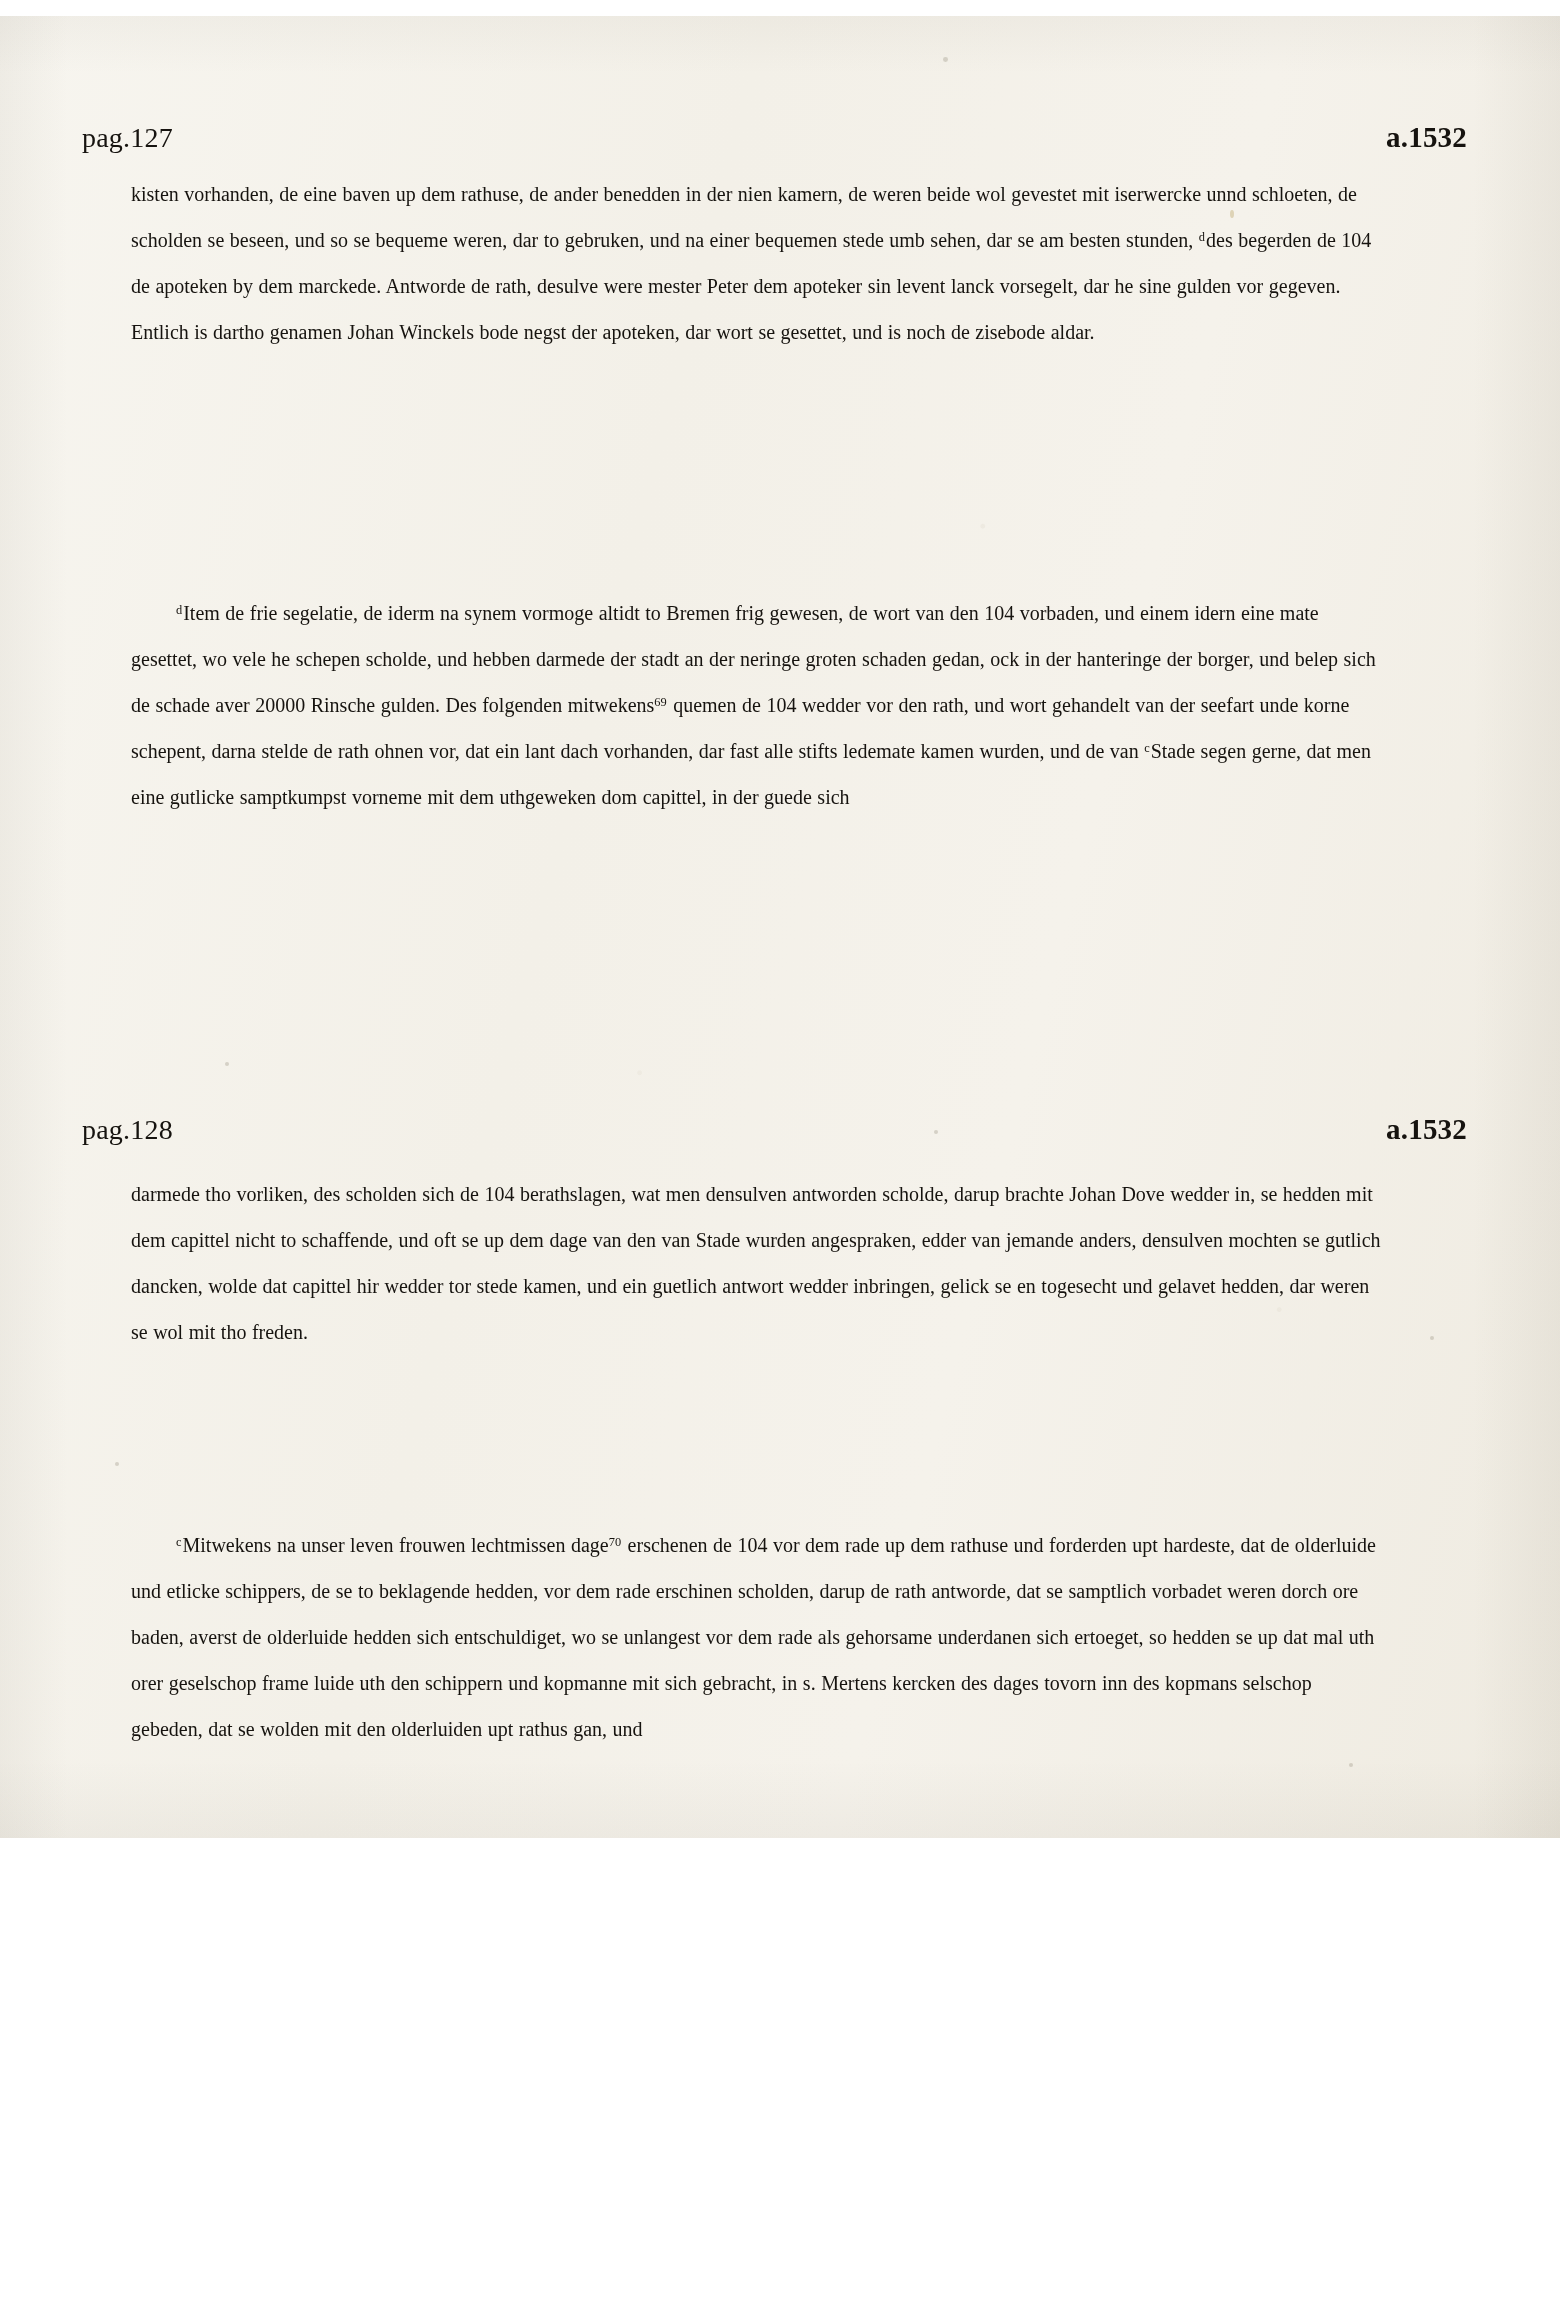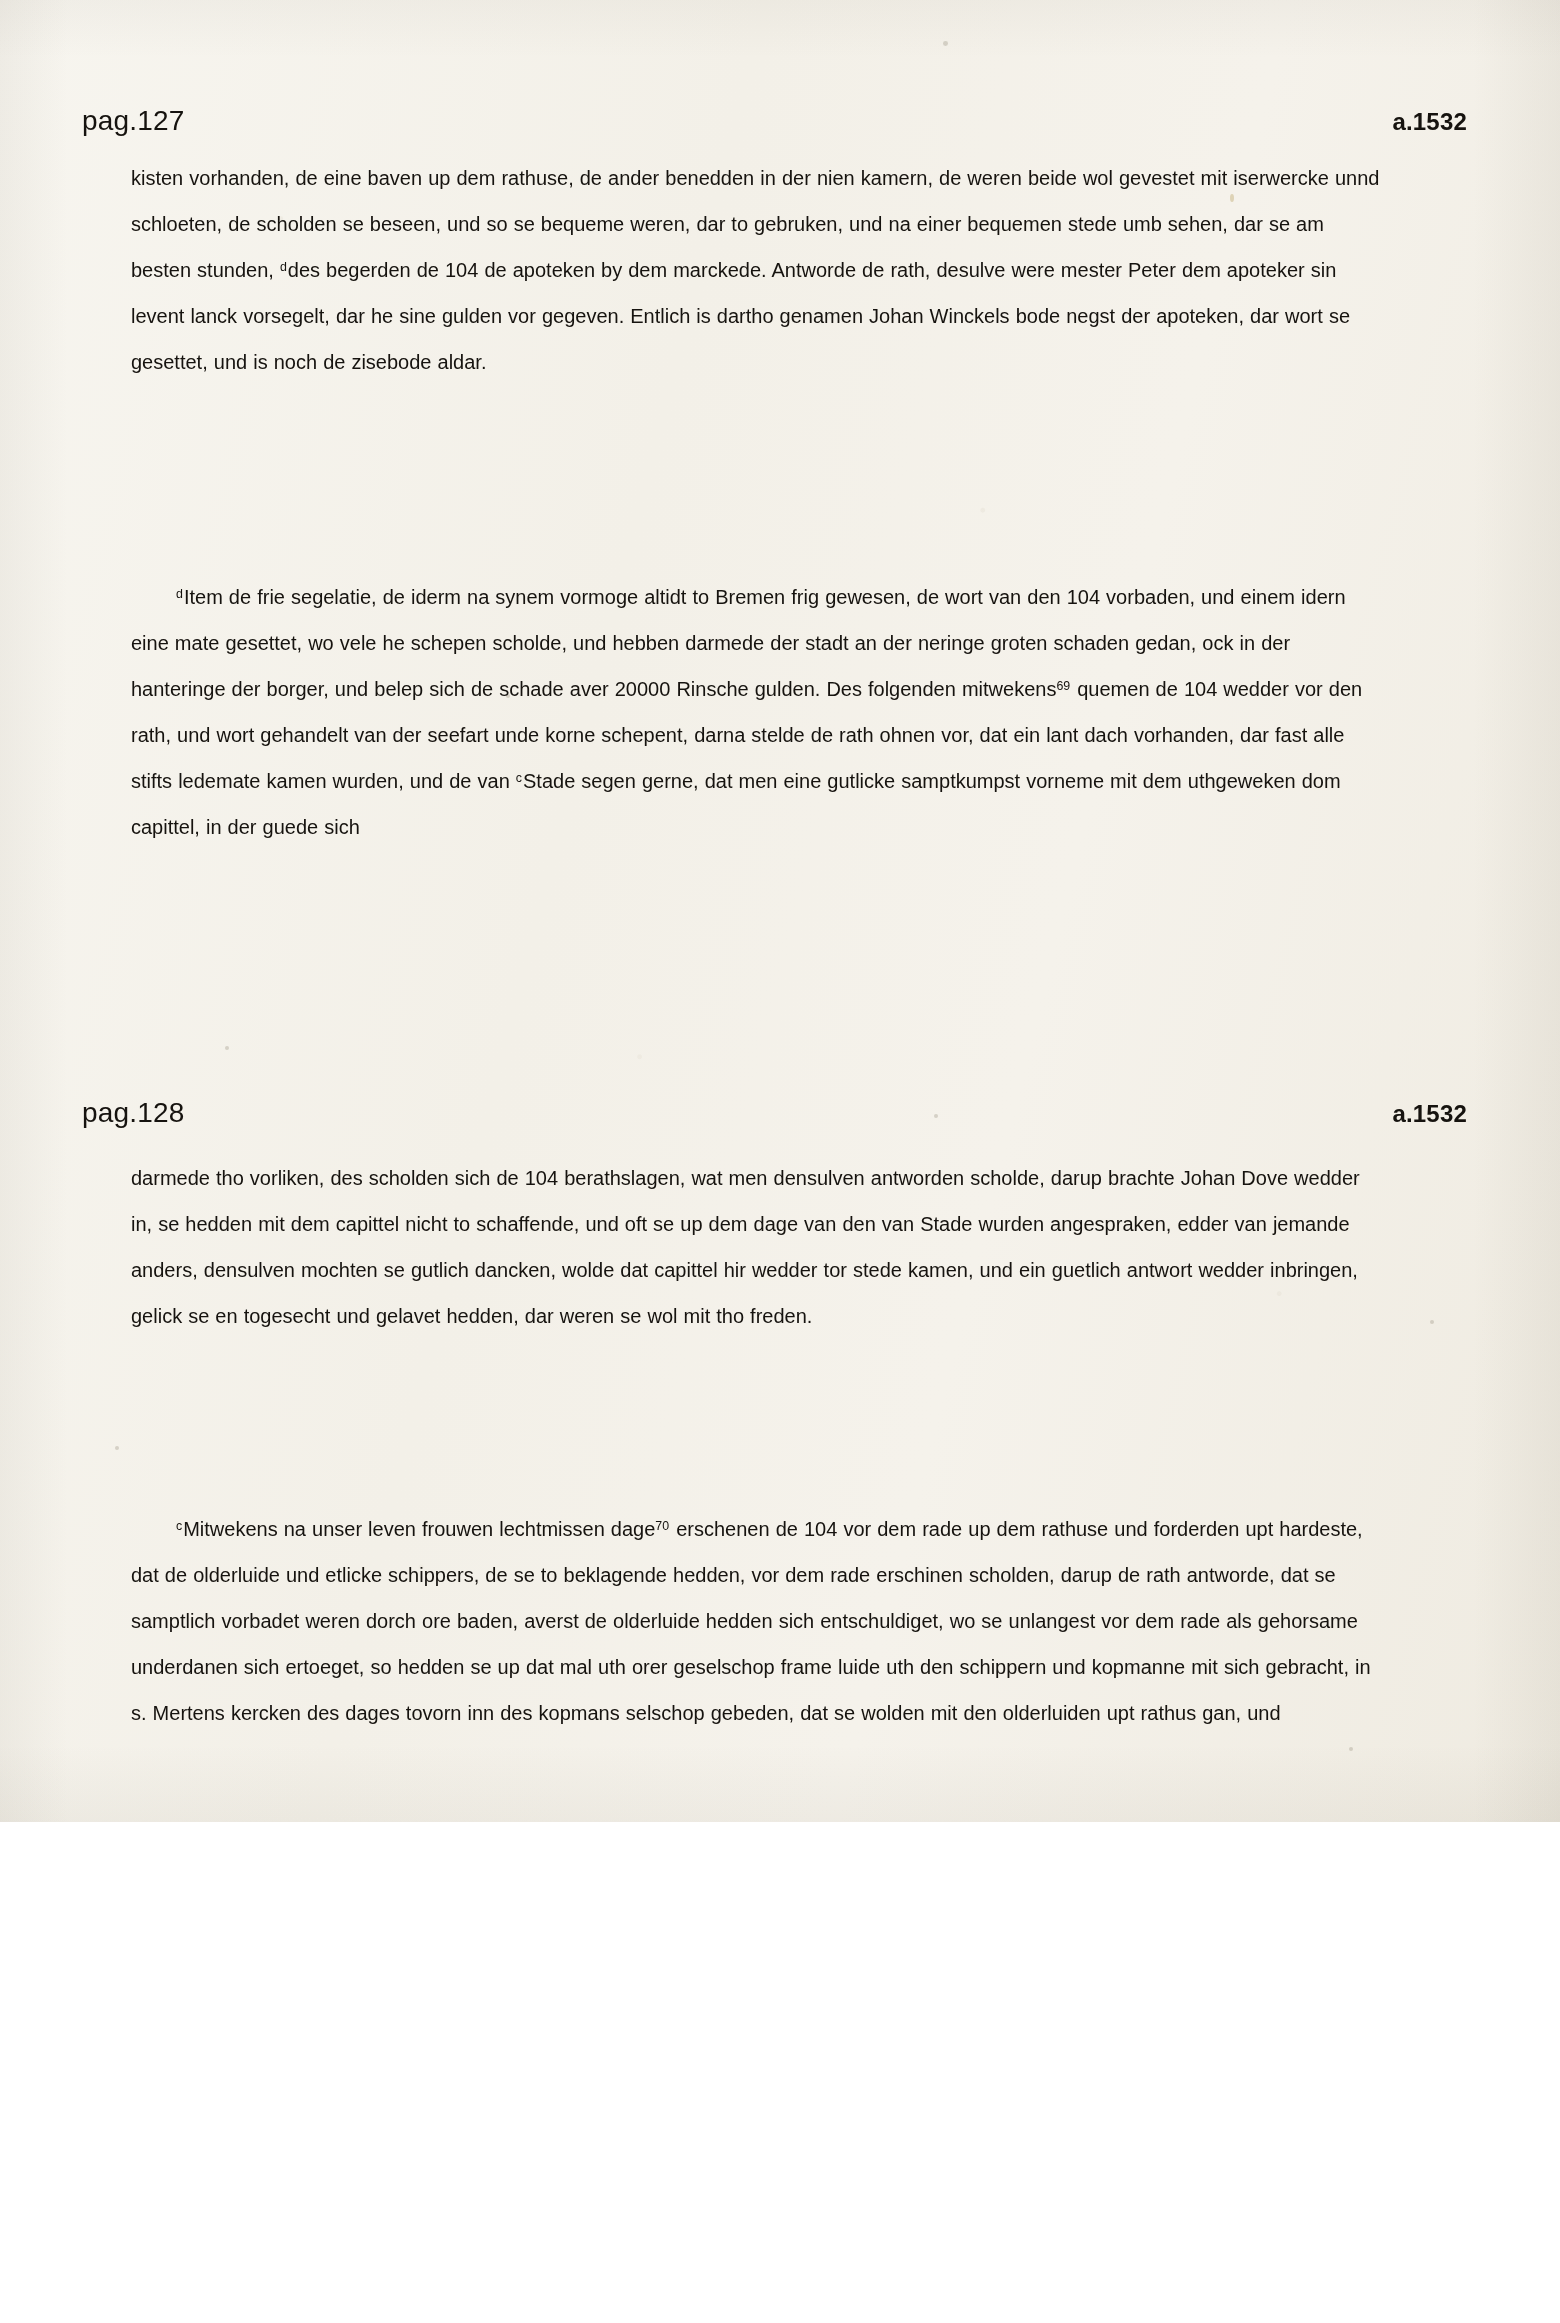--- a/index.html
+++ b/index.html
@@ -5,31 +5,31 @@
   html, body {
     margin: 0;
     padding: 0;
     background: #ffffff;
   }
 
   #page {
     position: relative;
     width: 1560px;
     height: 1822px;
-    margin: 0 auto;
+    margin: 16px auto;
     background: #f4f1ea;
     background-image:
       radial-gradient(circle at 18% 12%, rgba(205,196,176,0.16) 0 1.9px, rgba(0,0,0,0) 2.9px),
       radial-gradient(circle at 63% 28%, rgba(198,188,168,0.14) 0 1.9px, rgba(0,0,0,0) 2.9px),
       radial-gradient(circle at 41% 58%, rgba(205,196,176,0.13) 0 1.9px, rgba(0,0,0,0) 2.9px),
       radial-gradient(circle at 82% 71%, rgba(198,188,168,0.13) 0 1.9px, rgba(0,0,0,0) 2.9px),
       radial-gradient(circle at 27% 86%, rgba(205,196,176,0.12) 0 1.9px, rgba(0,0,0,0) 2.9px),
       linear-gradient(104deg, #f7f5ef 0%, #f3f0e8 38%, #f5f2eb 64%, #efebe1 100%);
     overflow: hidden;
-    font-family: Liberation Sans, sans-serif;
+    font-family: Liberation Serif, serif;
     color: #16130f;
     box-sizing: border-box;
   }
 
   
   #page::after {
     content: "";
     position: absolute;
     inset: 0;
     pointer-events: none;
@@ -55,21 +55,21 @@
     justify-content: space-between;
     align-items: baseline;
     font-size: 28px;
     letter-spacing: 0.2px;
   }
   .runhead .pag {
     font-weight: 400;
   }
   .runhead .year {
     font-weight: 700;
-    font-size: 24px;
+    font-size: 29px;
   }
 
   #runhead-1 { top: 105px; }
   #runhead-2 { top: 1097px; }
 
   
   .para {
     position: absolute;
     left: 131px;
     width: 1252px;

